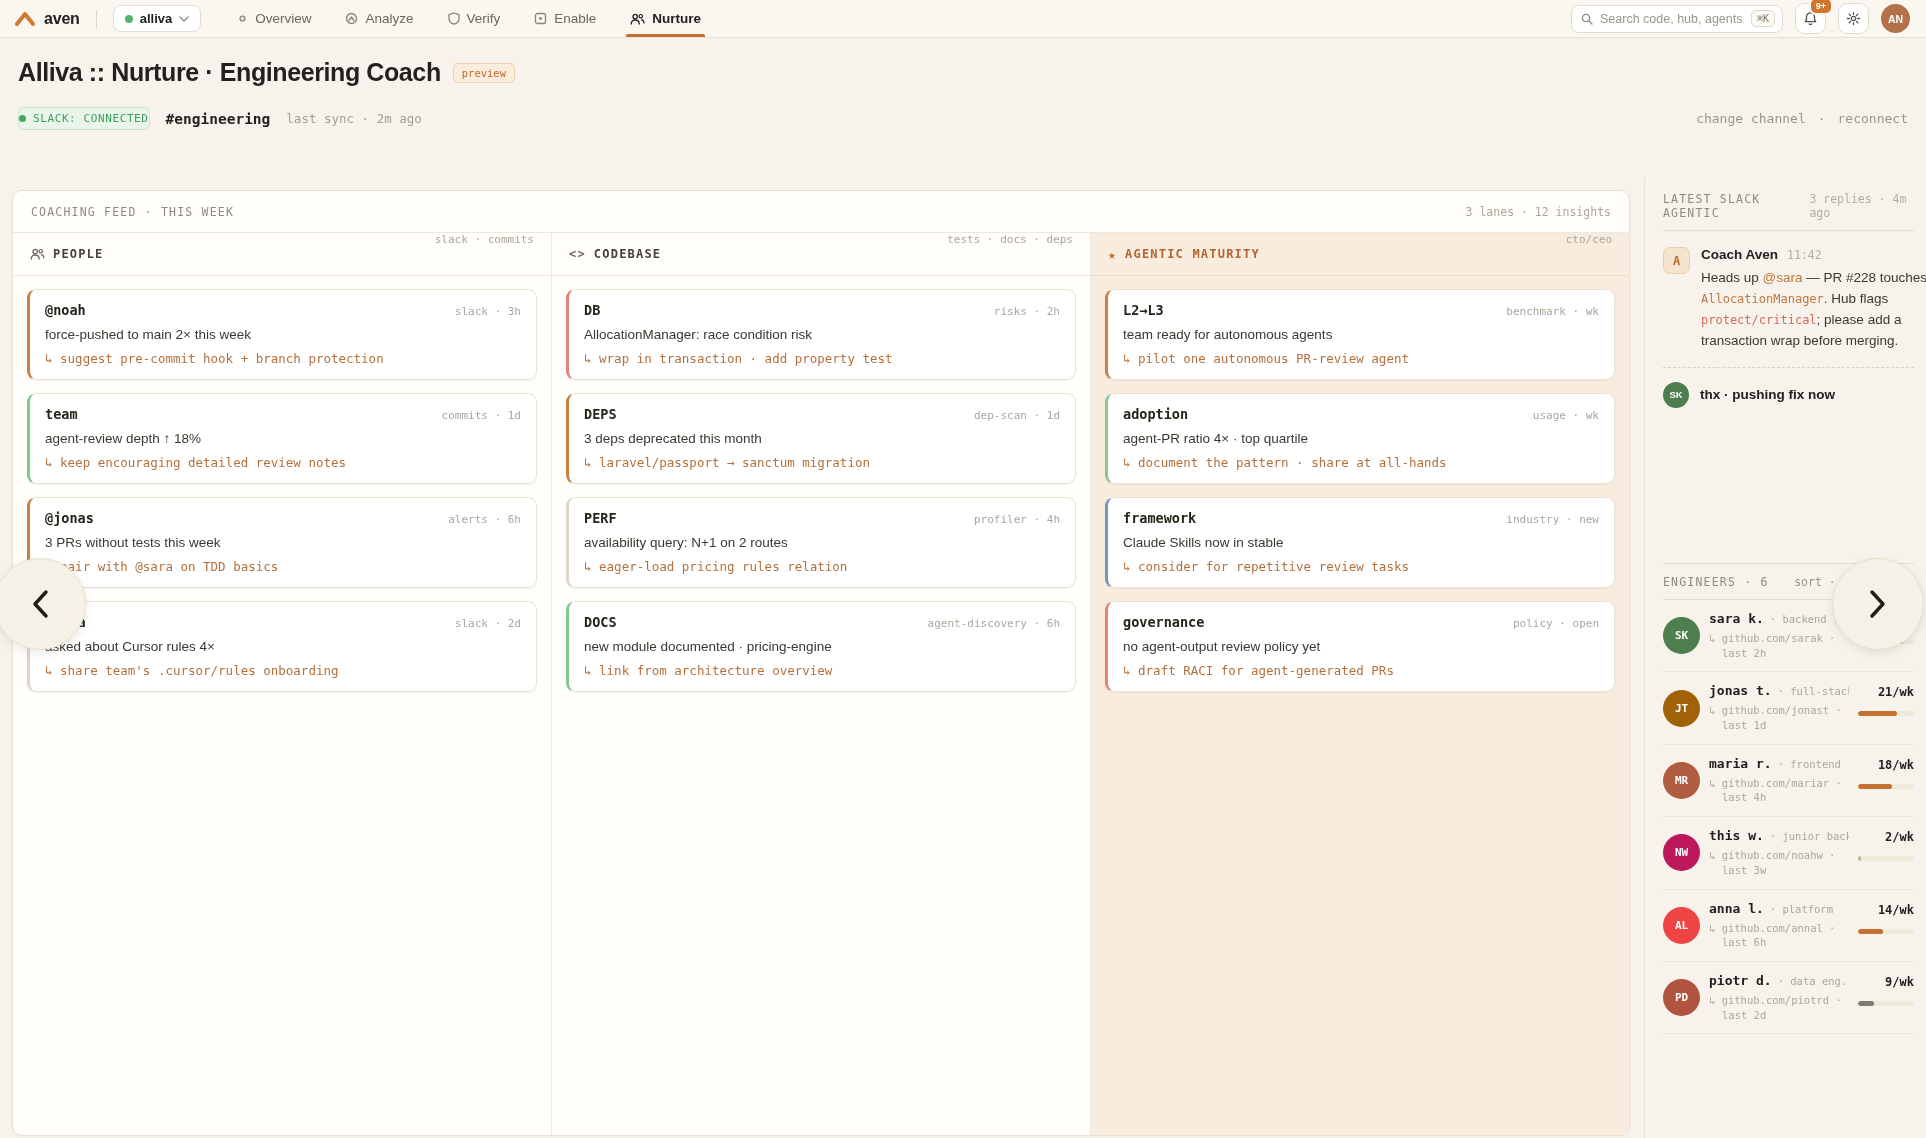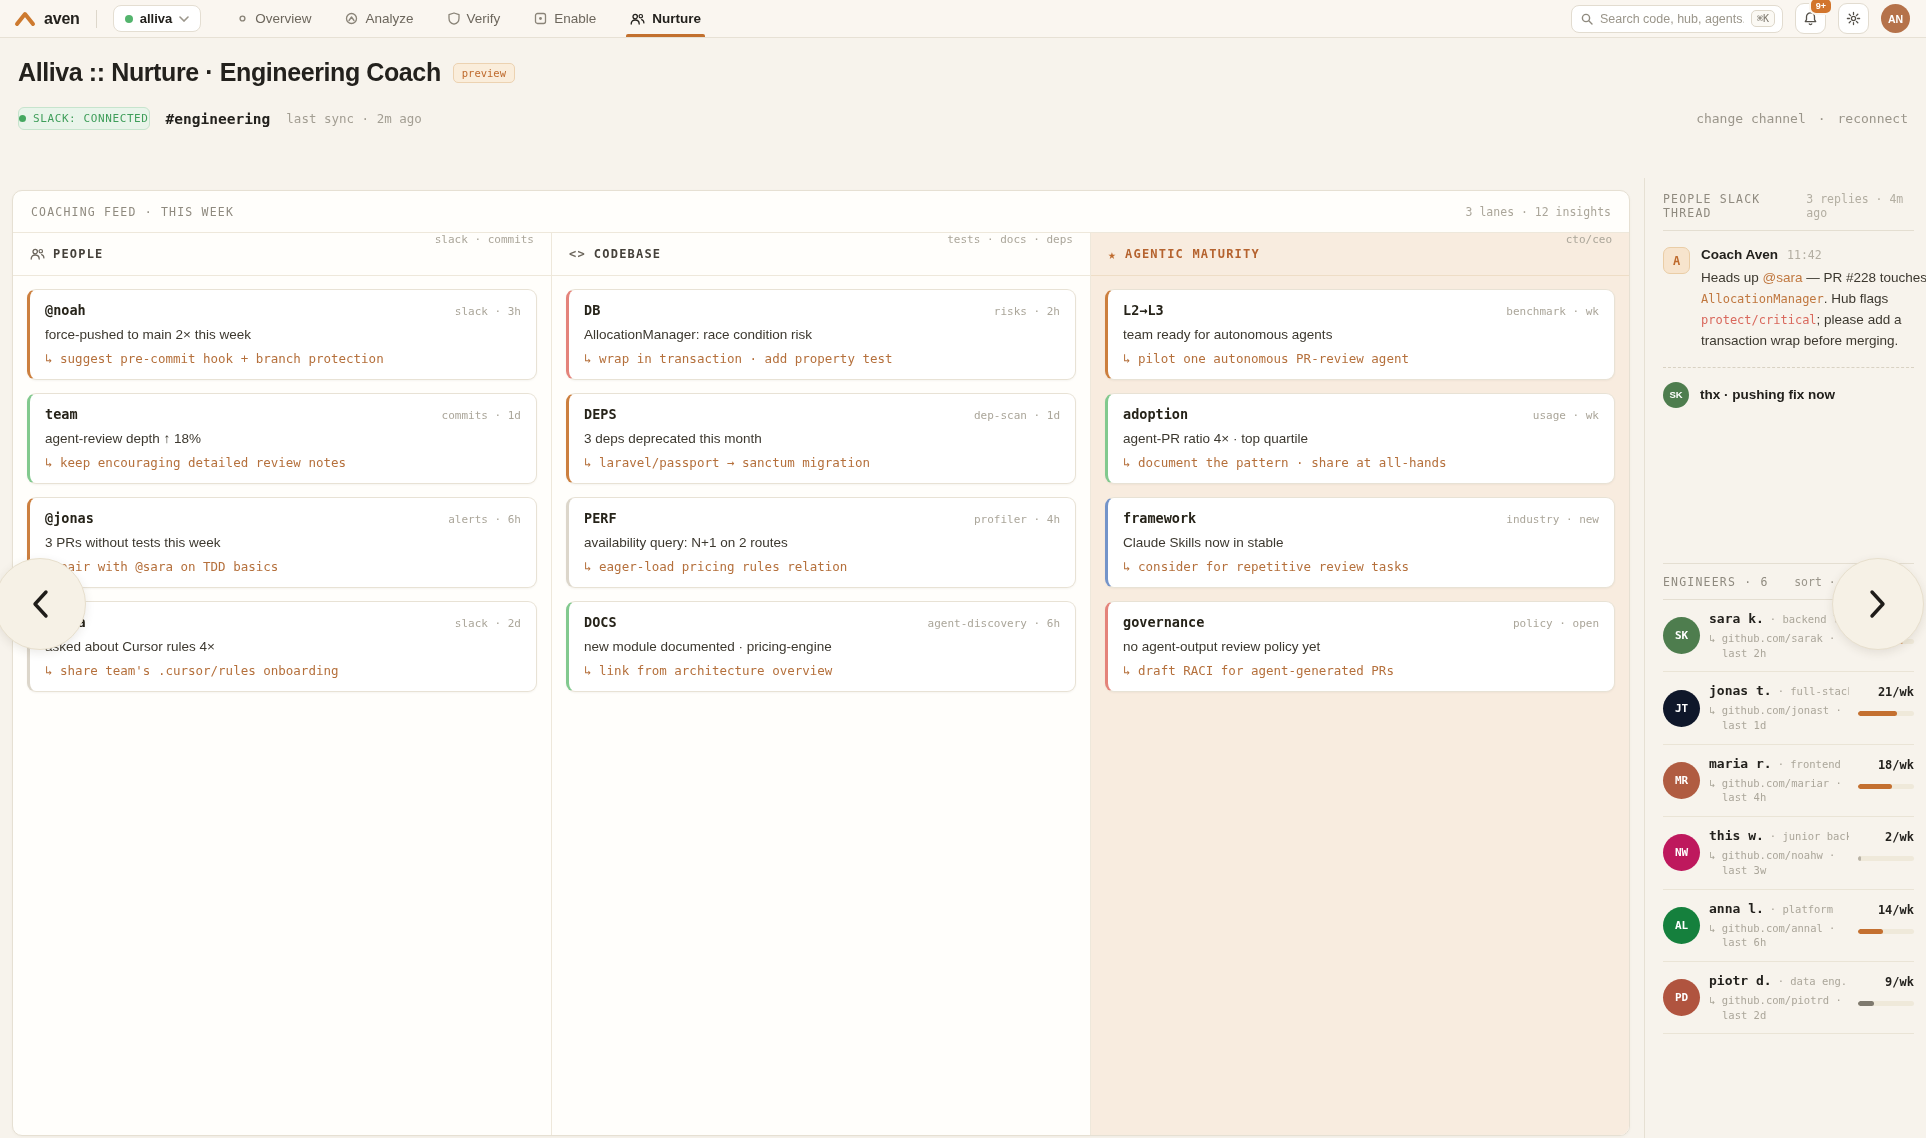--- a/index.html
+++ b/index.html
@@ -474,21 +474,21 @@
     <div class="card-action mono">↳ draft RACI for agent-generated PRs</div>
   </div>
             </div>
   </div>
         </div>
     </div>
   </div>
 
   <aside class="sidebar">
     <div class="sb-head">
-      <span class="sb-head-label mono">PEOPLE SLACK THREAD</span>
+      <span class="sb-head-label mono">LATEST SLACK AGENTIC</span>
       <span class="sb-head-meta mono">3 replies · 4m ago</span>
     </div>
     <div class="thread">
       <div class="msg">
         <div class="msg-avatar mono">A</div>
         <div class="msg-main">
           <div class="msg-name-row">
             <span class="msg-name">Coach Aven</span>
             <span class="msg-time mono">11:42</span>
           </div>
@@ -524,21 +524,21 @@
       <div class="eng-sub mono">↳ github.com/sarak · last 2h</div>
     </div>
     <div class="eng-side">
       <div class="eng-rate mono">/wk</div>
       <div class="eng-bar">
         <div class="eng-bar-fill" style="width: 80%; background: rgb(196, 112, 48);"></div>
       </div>
     </div>
   </div>
         <div class="eng-row">
-    <div class="eng-avatar mono" style="background: #0f172a; text-align: right;">JT</div>
+    <div class="eng-avatar mono" style="background: #a16207; text-align: right;">JT</div>
     <div class="eng-main">
       <div class="eng-line1">
         <span class="eng-name mono">jonas t.</span>
         <span class="eng-role mono">· full-stack</span>
       </div>
       <div class="eng-sub mono">↳ github.com/jonast · last 1d</div>
     </div>
     <div class="eng-side">
       <div class="eng-rate mono">21/wk</div>
       <div class="eng-bar">
@@ -572,21 +572,21 @@
       <div class="eng-sub mono">↳ github.com/noahw · last 3w</div>
     </div>
     <div class="eng-side">
       <div class="eng-rate mono">2/wk</div>
       <div class="eng-bar">
         <div class="eng-bar-fill" style="width: 6%; background: rgb(185, 179, 166);"></div>
       </div>
     </div>
   </div>
         <div class="eng-row">
-    <div class="eng-avatar mono" style="background: #15803d;">AL</div>
+    <div class="eng-avatar mono" style="background: #ef4444;">AL</div>
     <div class="eng-main">
       <div class="eng-line1">
         <span class="eng-name mono">anna l.</span>
         <span class="eng-role mono">· platform</span>
       </div>
       <div class="eng-sub mono">↳ github.com/annal · last 6h</div>
     </div>
     <div class="eng-side">
       <div class="eng-rate mono">14/wk</div>
       <div class="eng-bar">

